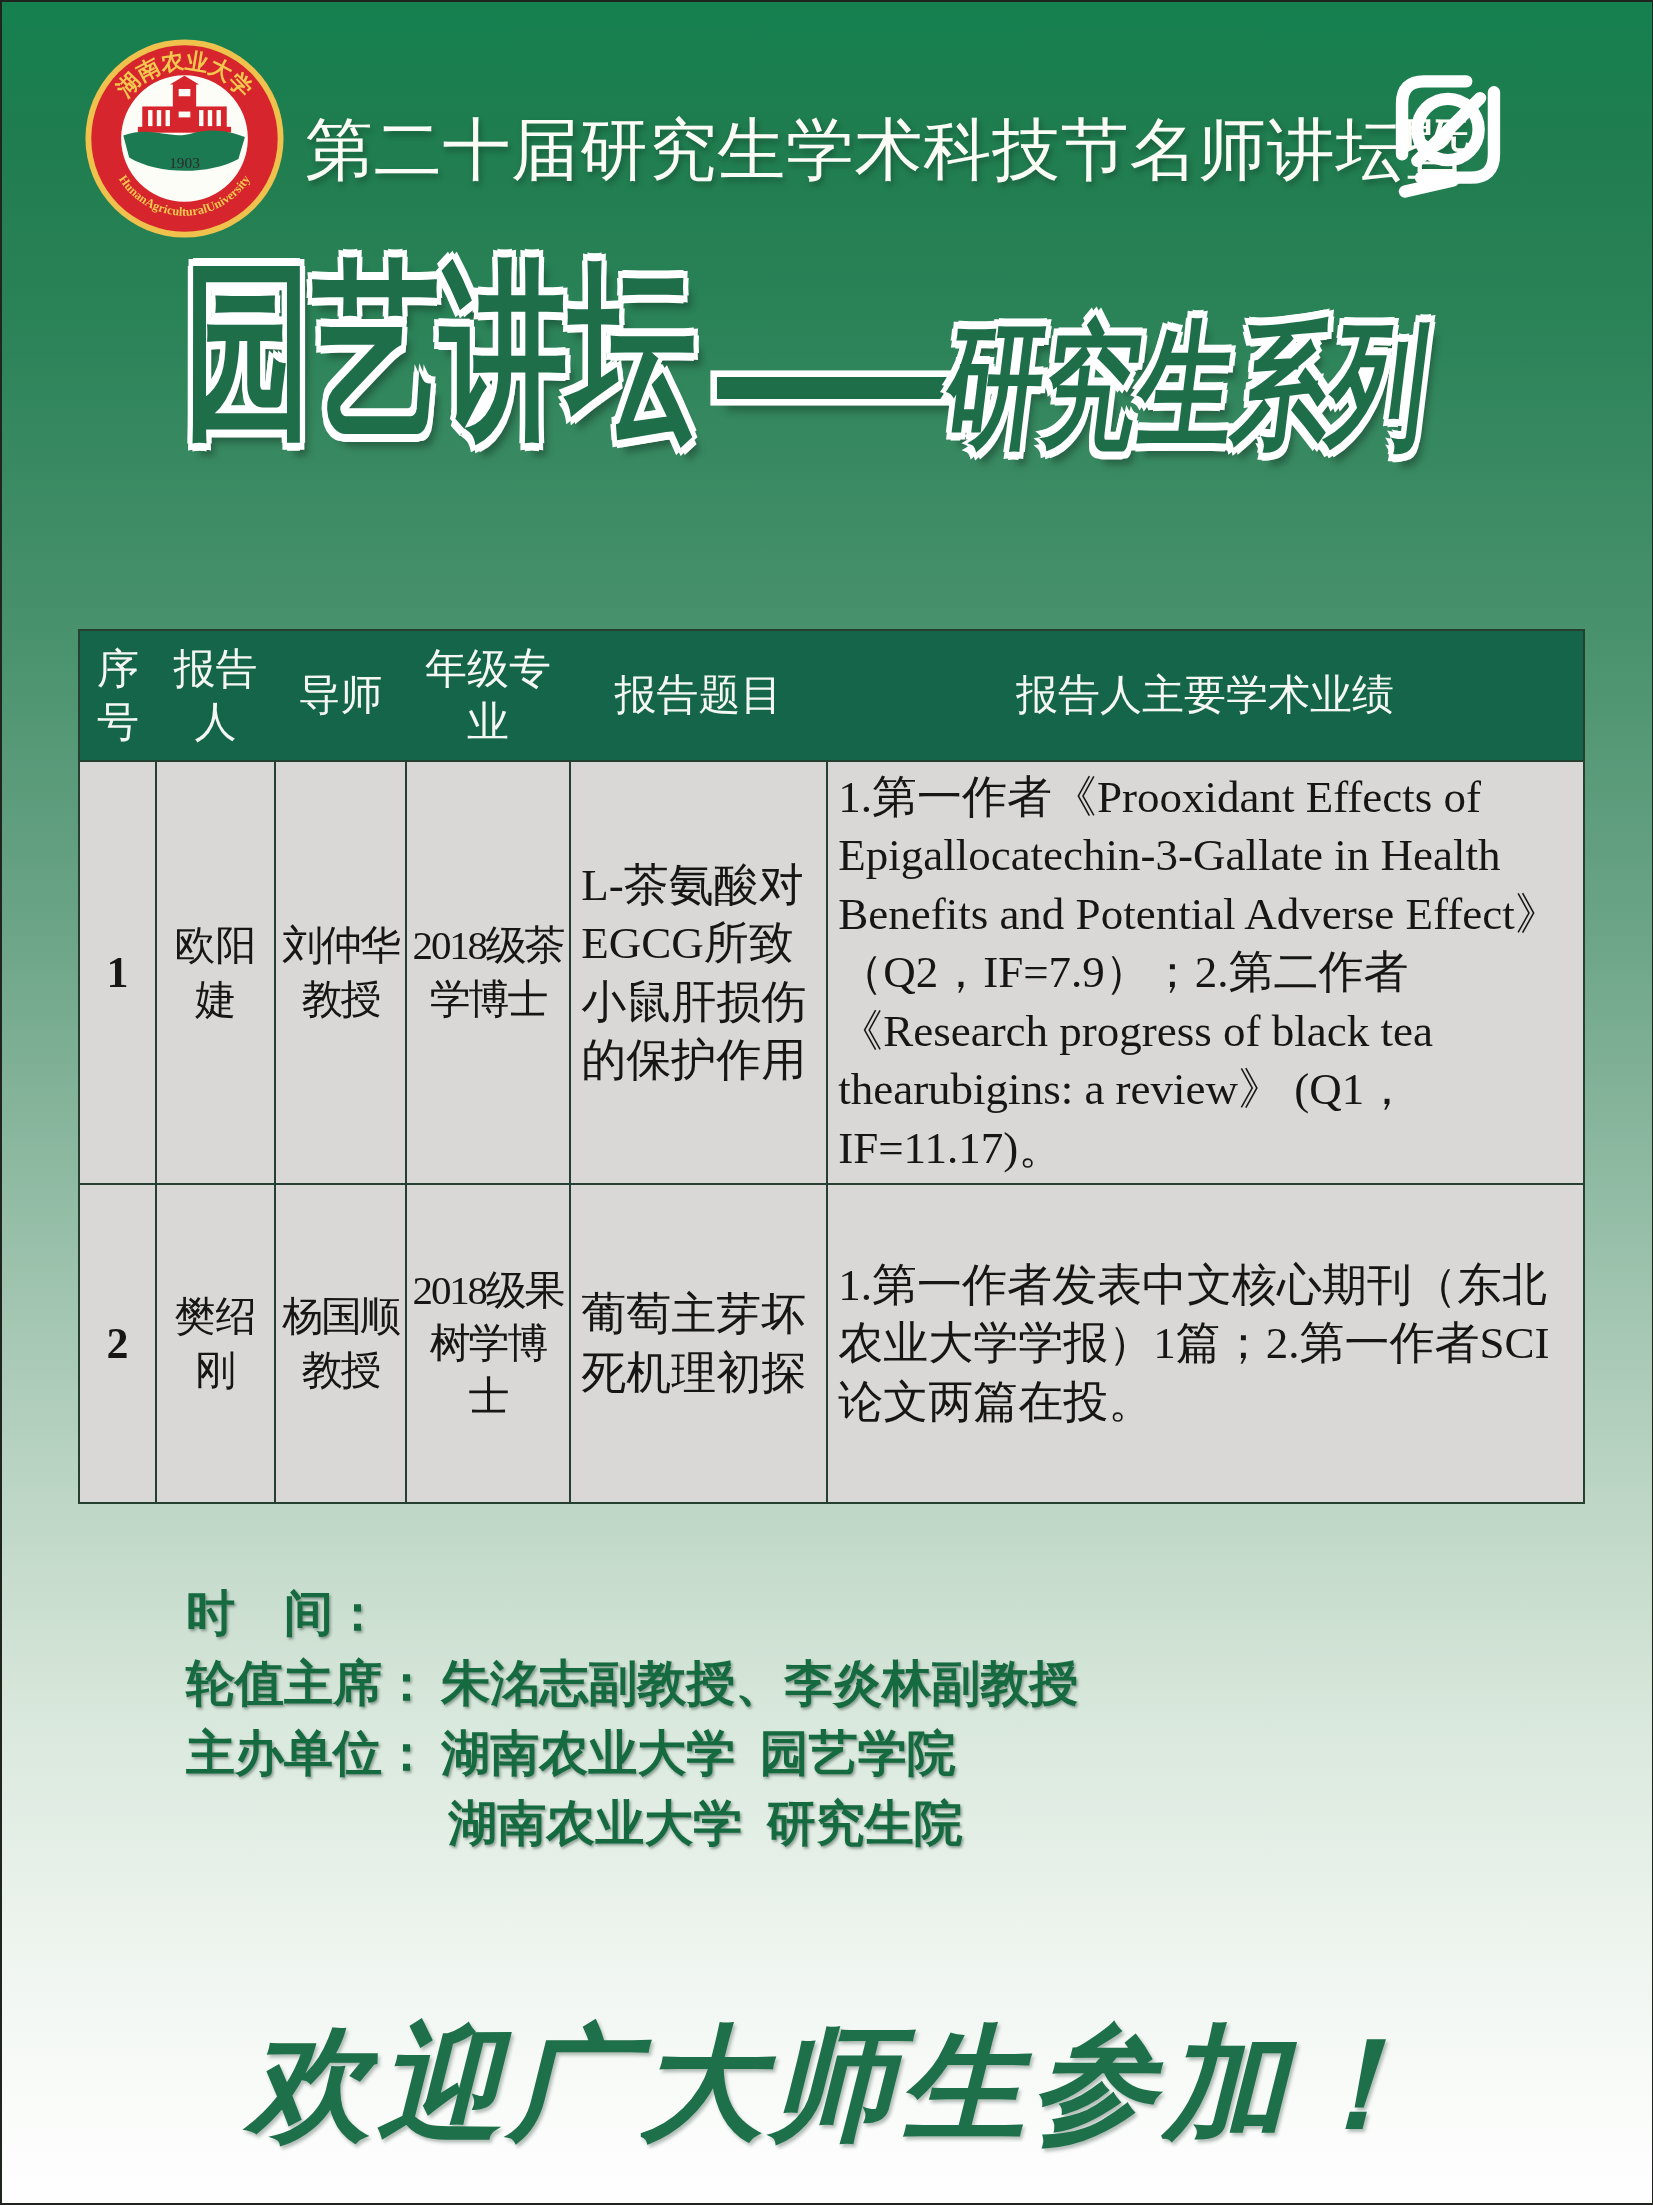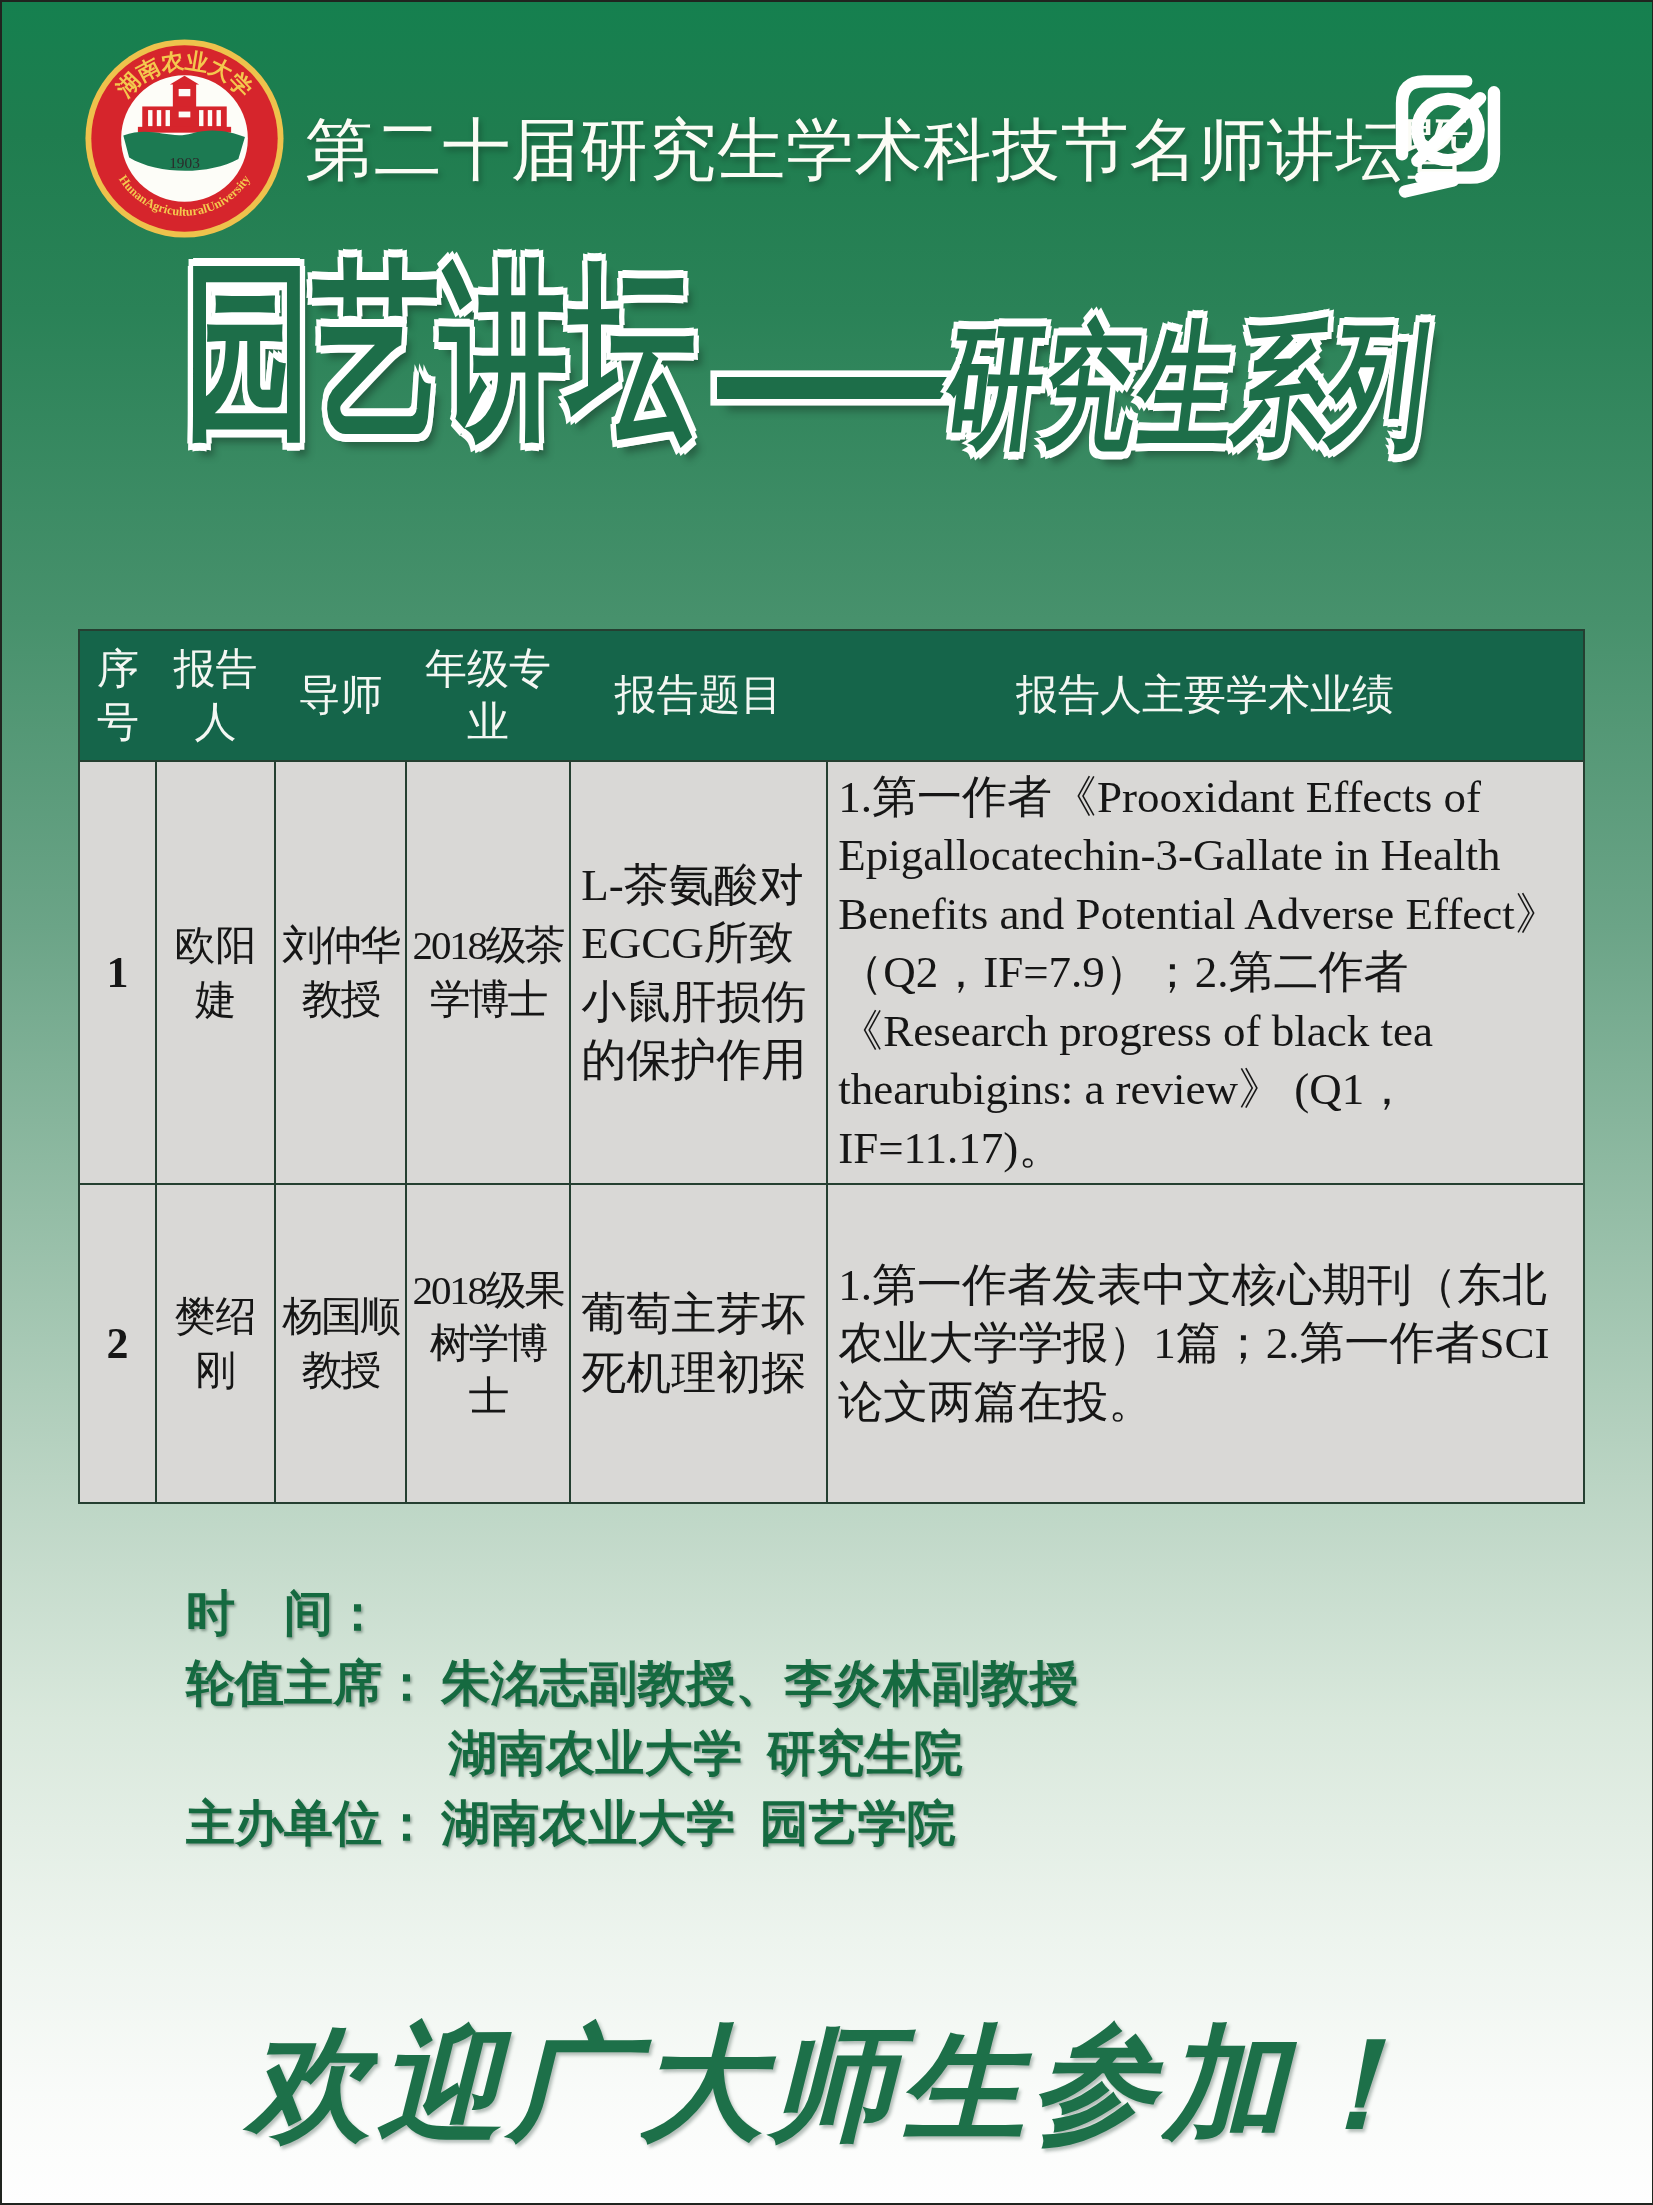--- a/index.html
+++ b/index.html
@@ -184,26 +184,26 @@
   </table>
 
   <div class="info">
     <div class="info-line">
       <span class="lbl">时　间：</span>
     </div>
     <div class="info-line">
       <span class="lbl">轮值主席：</span>
       <span class="val">朱洺志副教授、李炎林副教授</span>
     </div>
+    <div class="info-line">
+      <span class="lbl">主办单位：</span>
+      <span class="val">湖南农业大学  园艺学院</span>
+    </div>
     <div class="info-line indent">
       <span class="lbl"></span>
       <span class="val">湖南农业大学  研究生院</span>
     </div>
-    <div class="info-line">
-      <span class="lbl">主办单位：</span>
-      <span class="val">湖南农业大学  园艺学院</span>
-    </div>
   </div>
 
   <div class="welcome">欢迎广大师生参加！</div>
 
 </div>
 
 
 </body></html>

